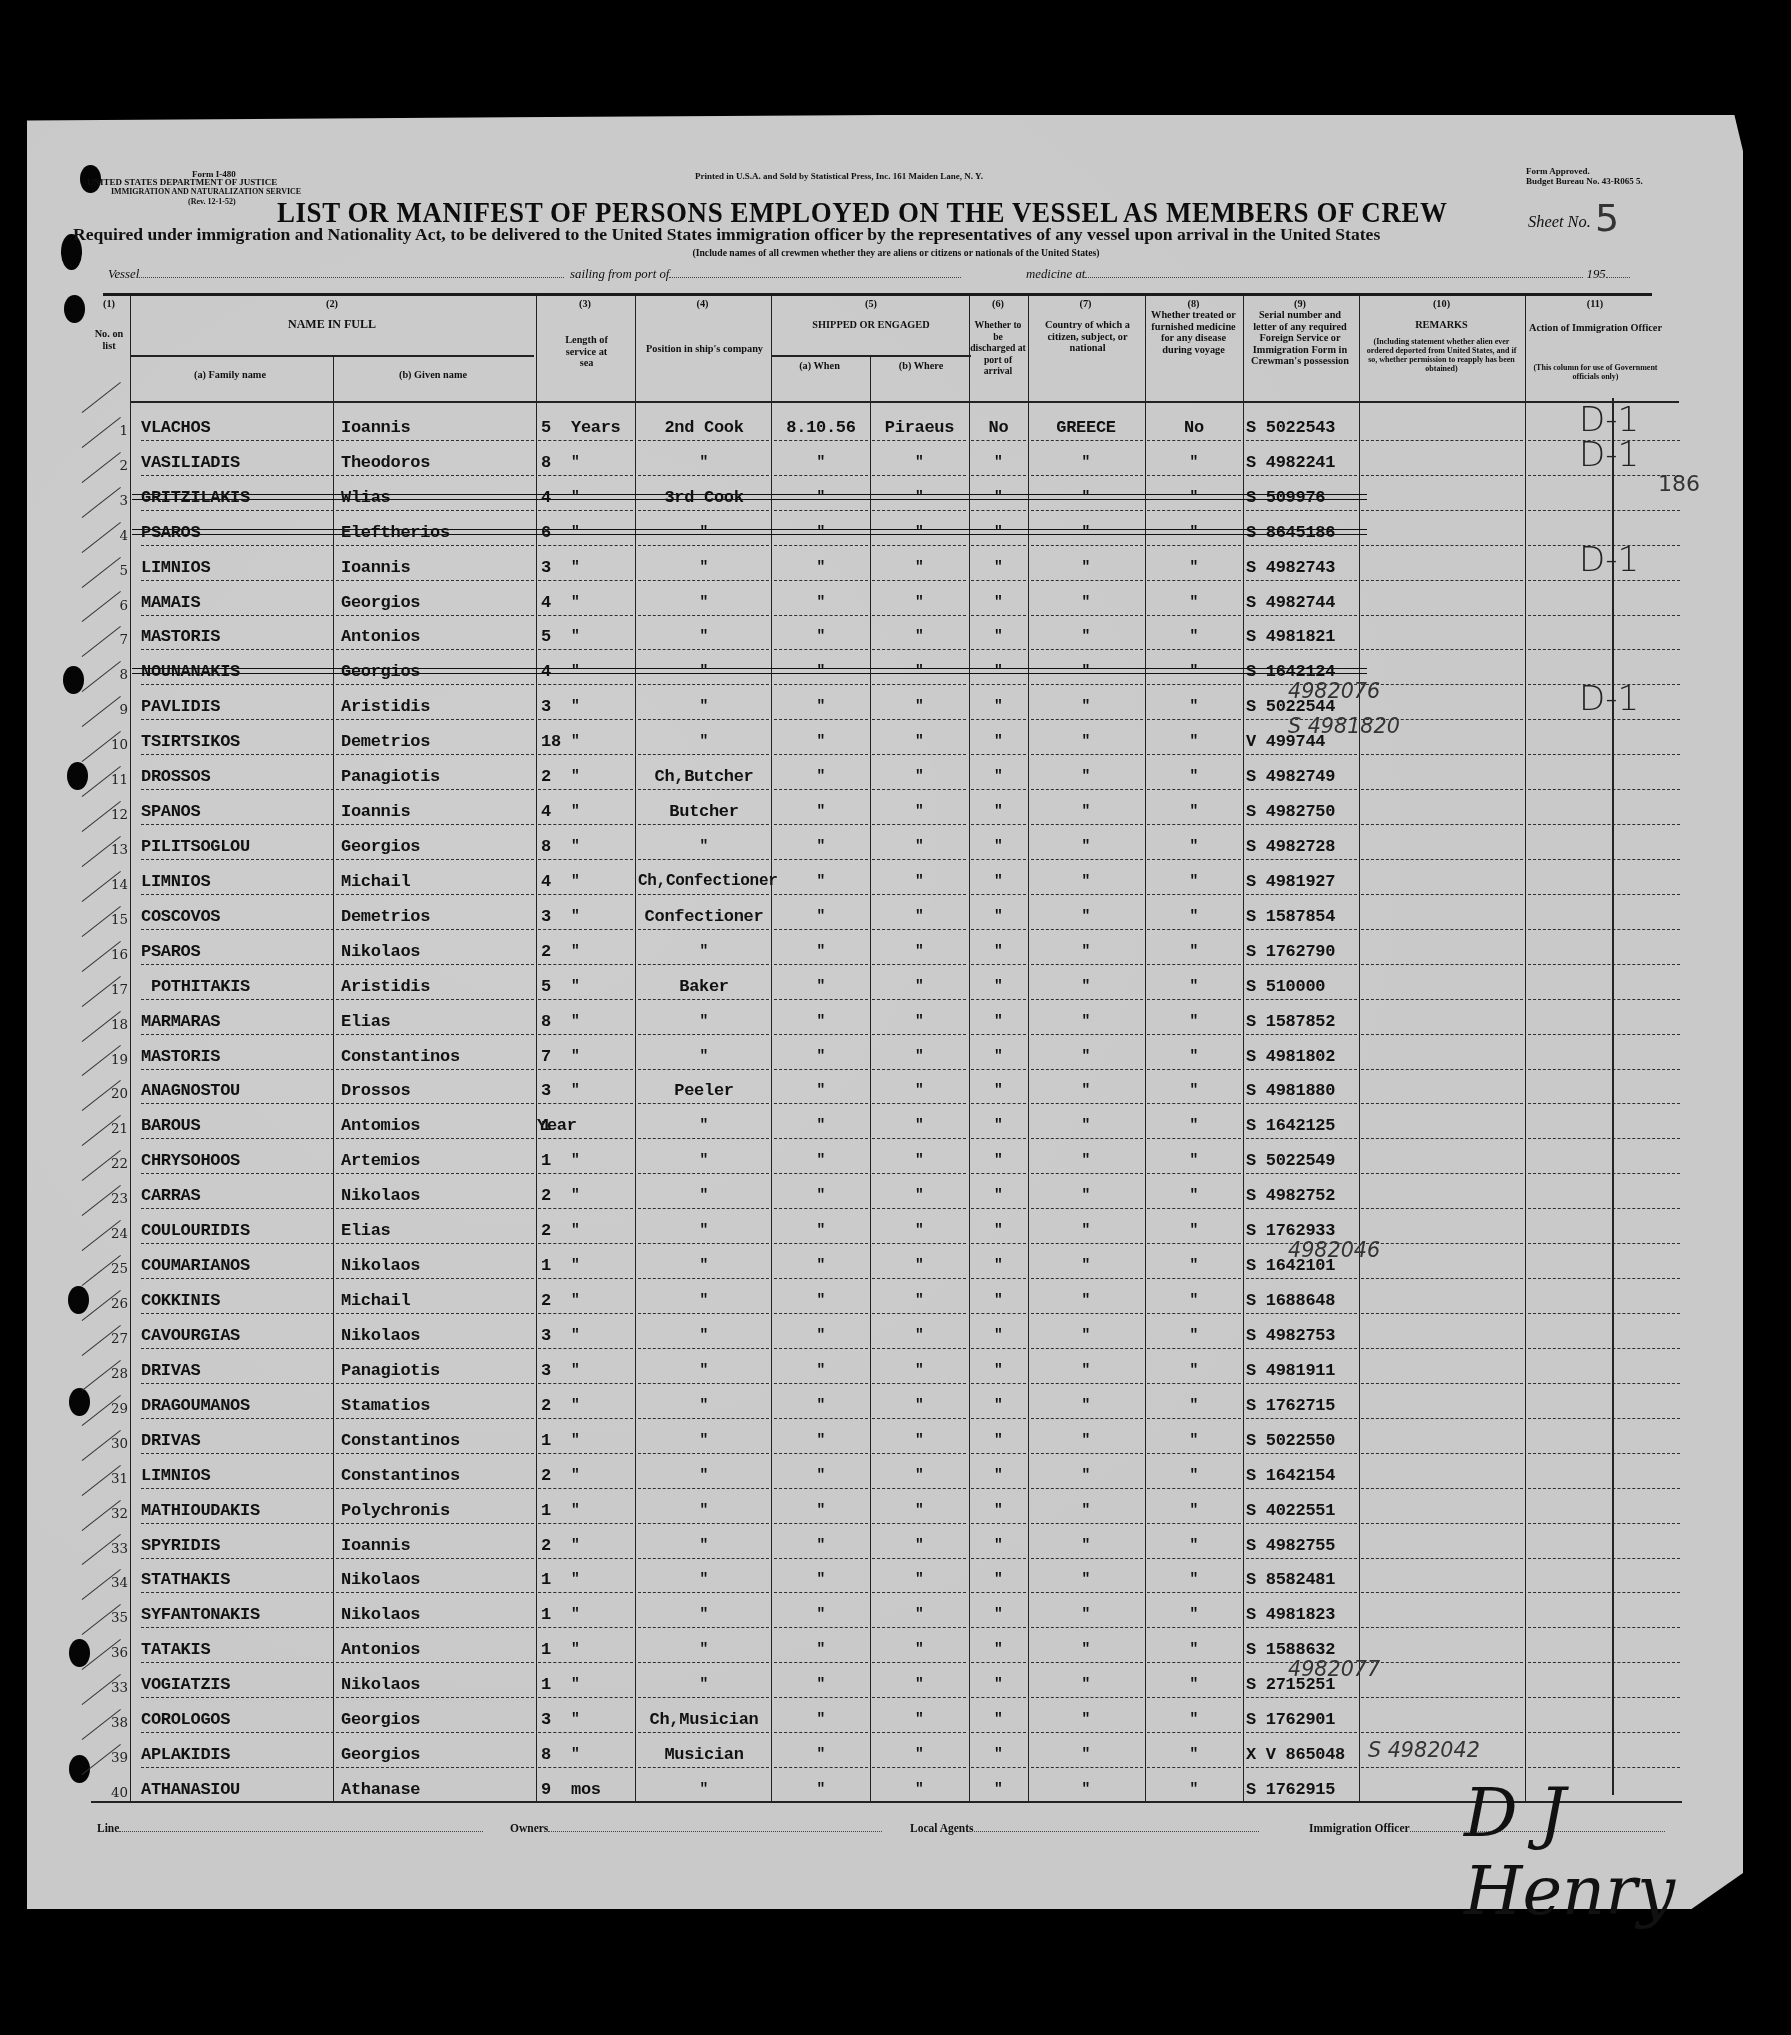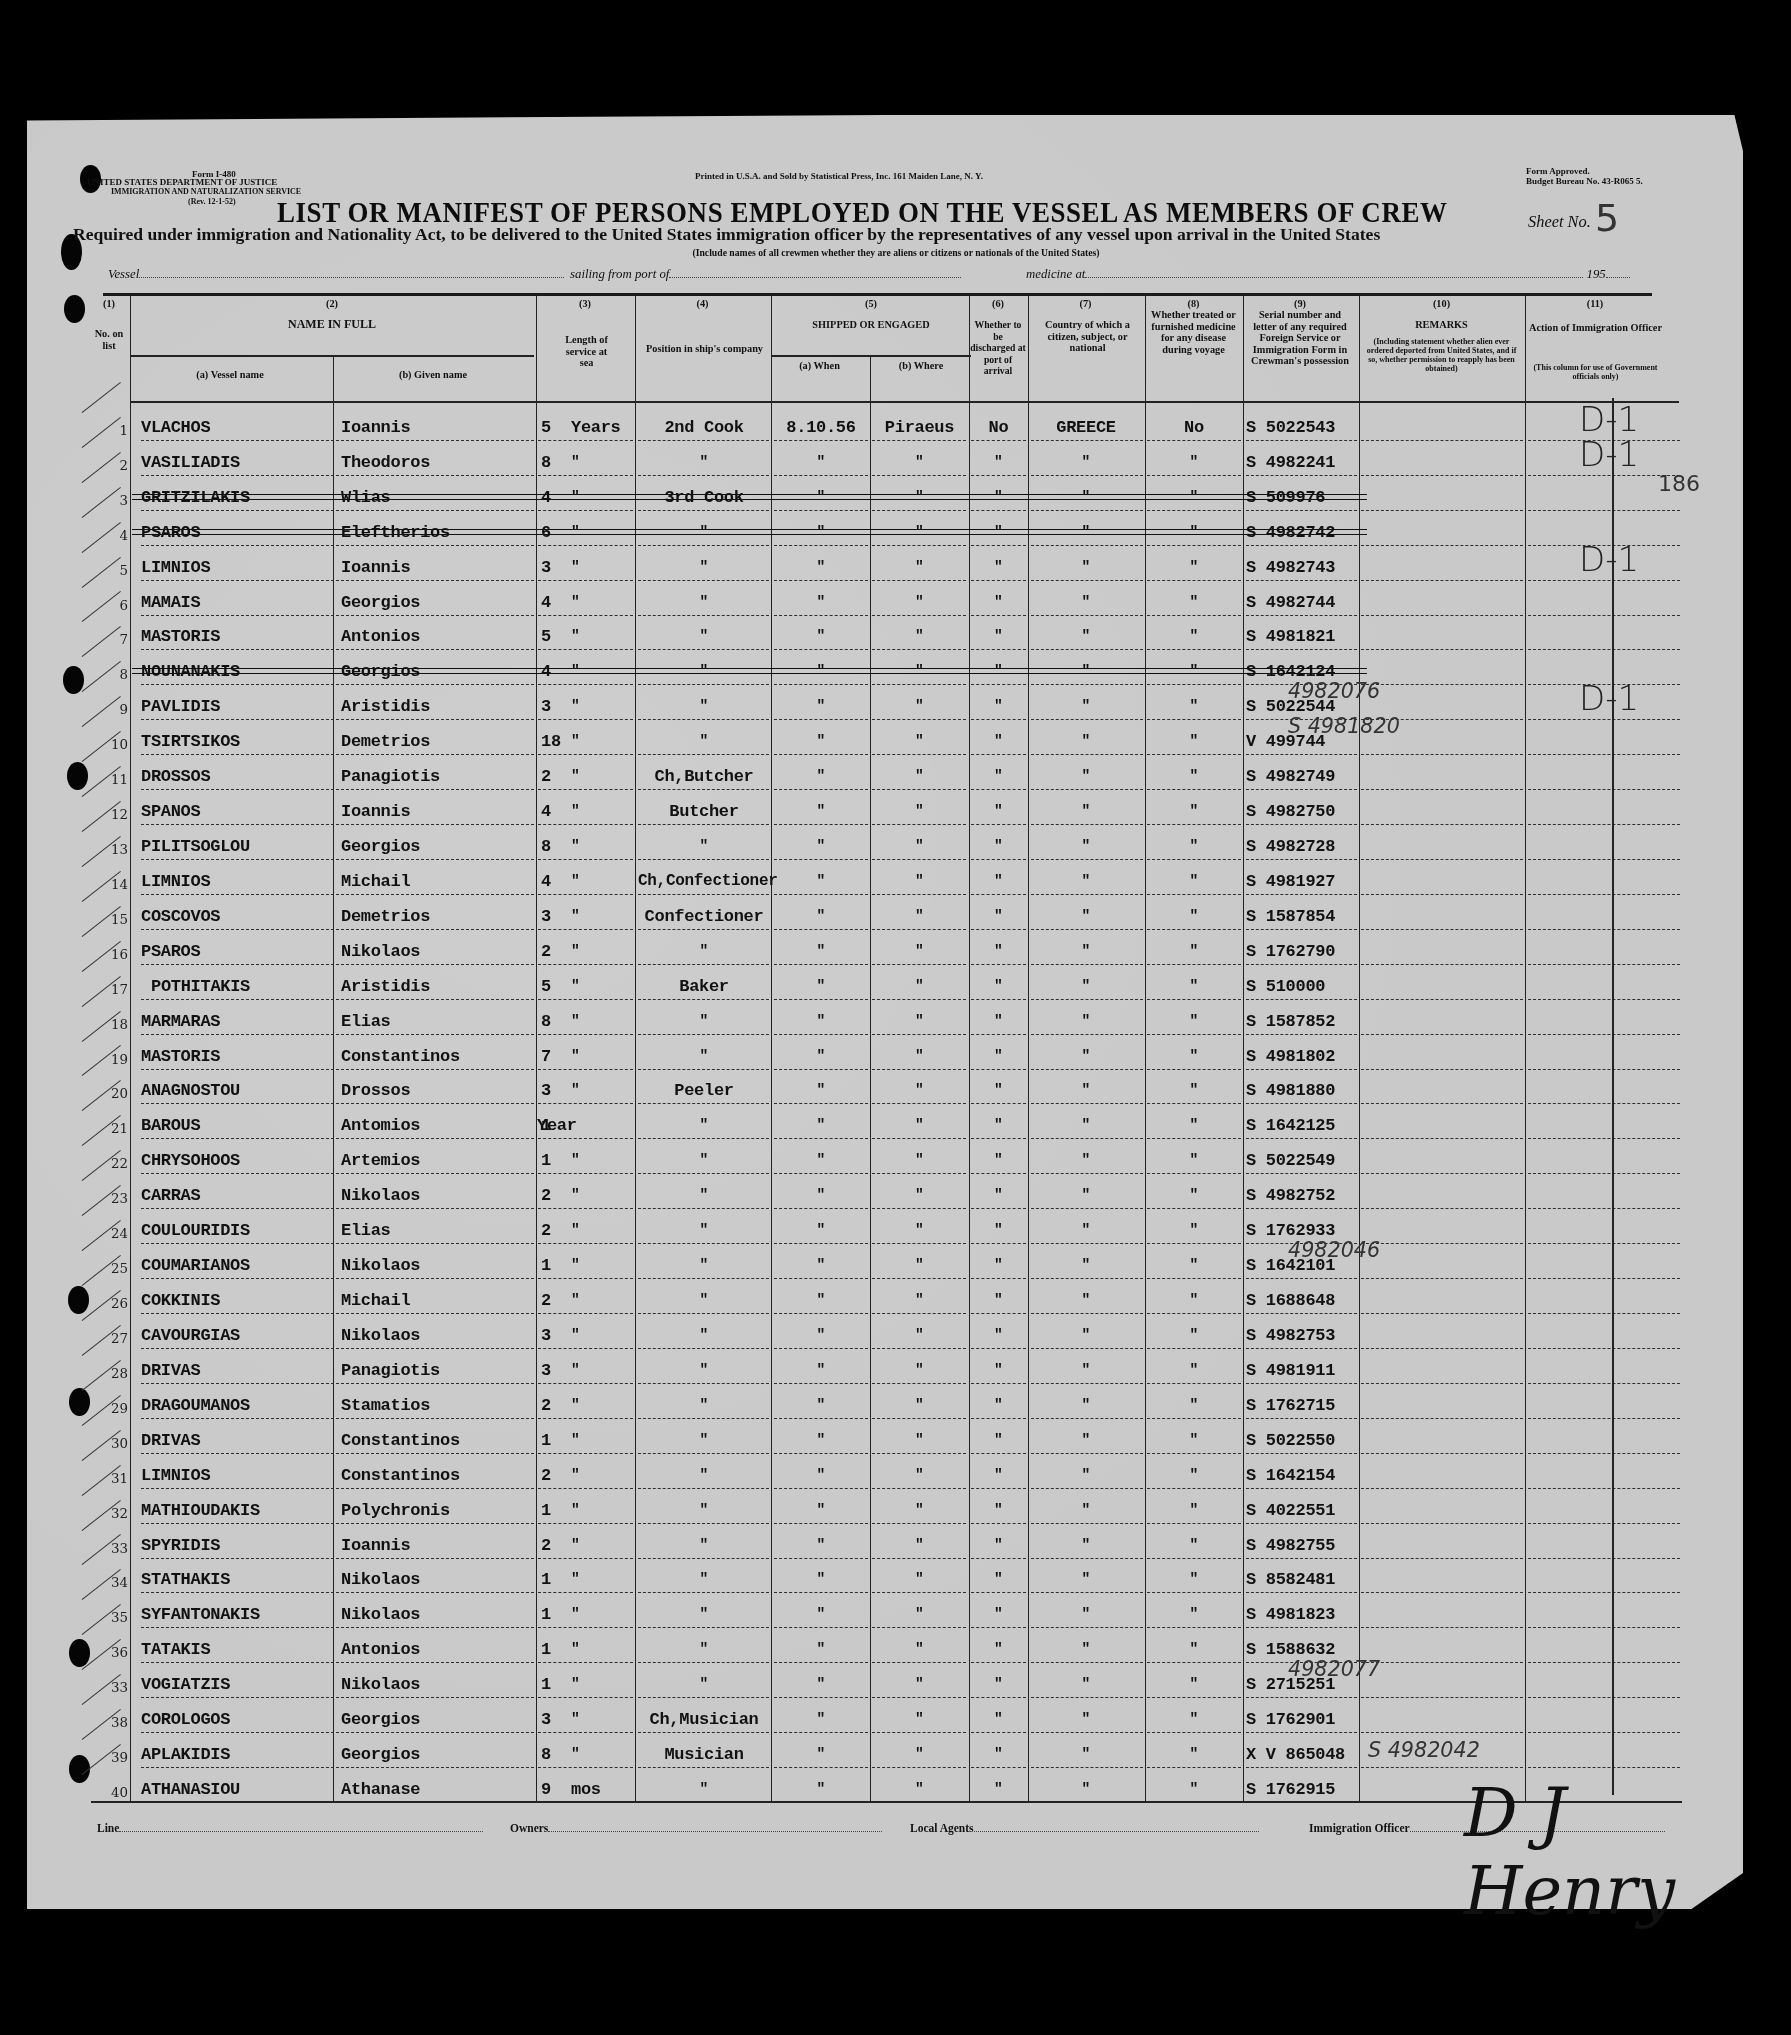--- a/index.html
+++ b/index.html
@@ -100,21 +100,21 @@
   </div>
 <div class="hsolid" style="left:130px;width:1549px;top:401px;"></div>
 <div class="hsolid" style="left:130px;width:404px;top:355px;"></div>
 <div class="hsolid" style="left:771px;width:200px;top:355px;"></div>
 
 <div class="colnum" style="left:91px;top:298px;width:36px;">(1)</div>
 <div class="colhead" style="left:91px;top:328px;width:36px;">No. on list</div>
 
 <div class="colnum" style="left:130px;top:298px;width:404px;">(2)</div>
 <div class="colhead" style="left:130px;top:319px;width:404px;font-size:12px;">NAME IN FULL</div>
-<div class="colhead" style="left:130px;top:369px;width:200px;">(a) Vessel name</div>
+<div class="colhead" style="left:130px;top:369px;width:200px;">(a) Family name</div>
 <div class="colhead" style="left:333px;top:369px;width:200px;">(b) Given name</div>
 
 <div class="colnum" style="left:536px;top:298px;width:98px;">(3)</div>
 <div class="colhead" style="left:559px;top:334px;width:55px;">Length of service at sea</div>
 
 <div class="colnum" style="left:635px;top:298px;width:135px;">(4)</div>
 <div class="colhead" style="left:644px;top:343px;width:121px;">Position in ship's company</div>
 
 <div class="colnum" style="left:771px;top:298px;width:200px;">(5)</div>
 <div class="colhead" style="left:771px;top:319px;width:200px;">SHIPPED OR ENGAGED</div>
@@ -232,21 +232,21 @@
       <div class="cell" style="left: 141px;">PSAROS</div>
       <div class="cell" style="left: 341px;">Eleftherios</div>
       <div class="cell" style="left: 541px;">6</div>
       <div class="ditto" style="left: 571px;">"</div>
       <div class="ditto" style="left: 638px; width: 132px; text-align: center;">"</div>
       <div class="ditto" style="left: 773px; width: 96px; text-align: center;">"</div>
       <div class="ditto" style="left: 871px; width: 97px; text-align: center;">"</div>
       <div class="ditto" style="left: 970px; width: 57px; text-align: center;">"</div>
       <div class="ditto" style="left: 1029px; width: 114px; text-align: center;">"</div>
       <div class="ditto" style="left: 1146px; width: 96px; text-align: center;">"</div>
-      <div class="cell" style="left: 1246px;">S 4982742</div>
+      <div class="cell" style="left: 1246px;">S 8645186</div>
       <div class="dl" style="left: 141px; width: 198px;"></div>
       <div class="dl" style="left: 341px; width: 193px;"></div>
       <div class="dl" style="left: 538px; width: 95px;"></div>
       <div class="dl" style="left: 638px; width: 131px;"></div>
       <div class="dl" style="left: 774px; width: 94px;"></div>
       <div class="dl" style="left: 872px; width: 94px;"></div>
       <div class="dl" style="left: 971px; width: 55px;"></div>
       <div class="dl" style="left: 1031px; width: 112px;"></div>
       <div class="dl" style="left: 1147px; width: 94px;"></div>
       <div class="dl" style="left: 1246px; width: 111px;"></div>

